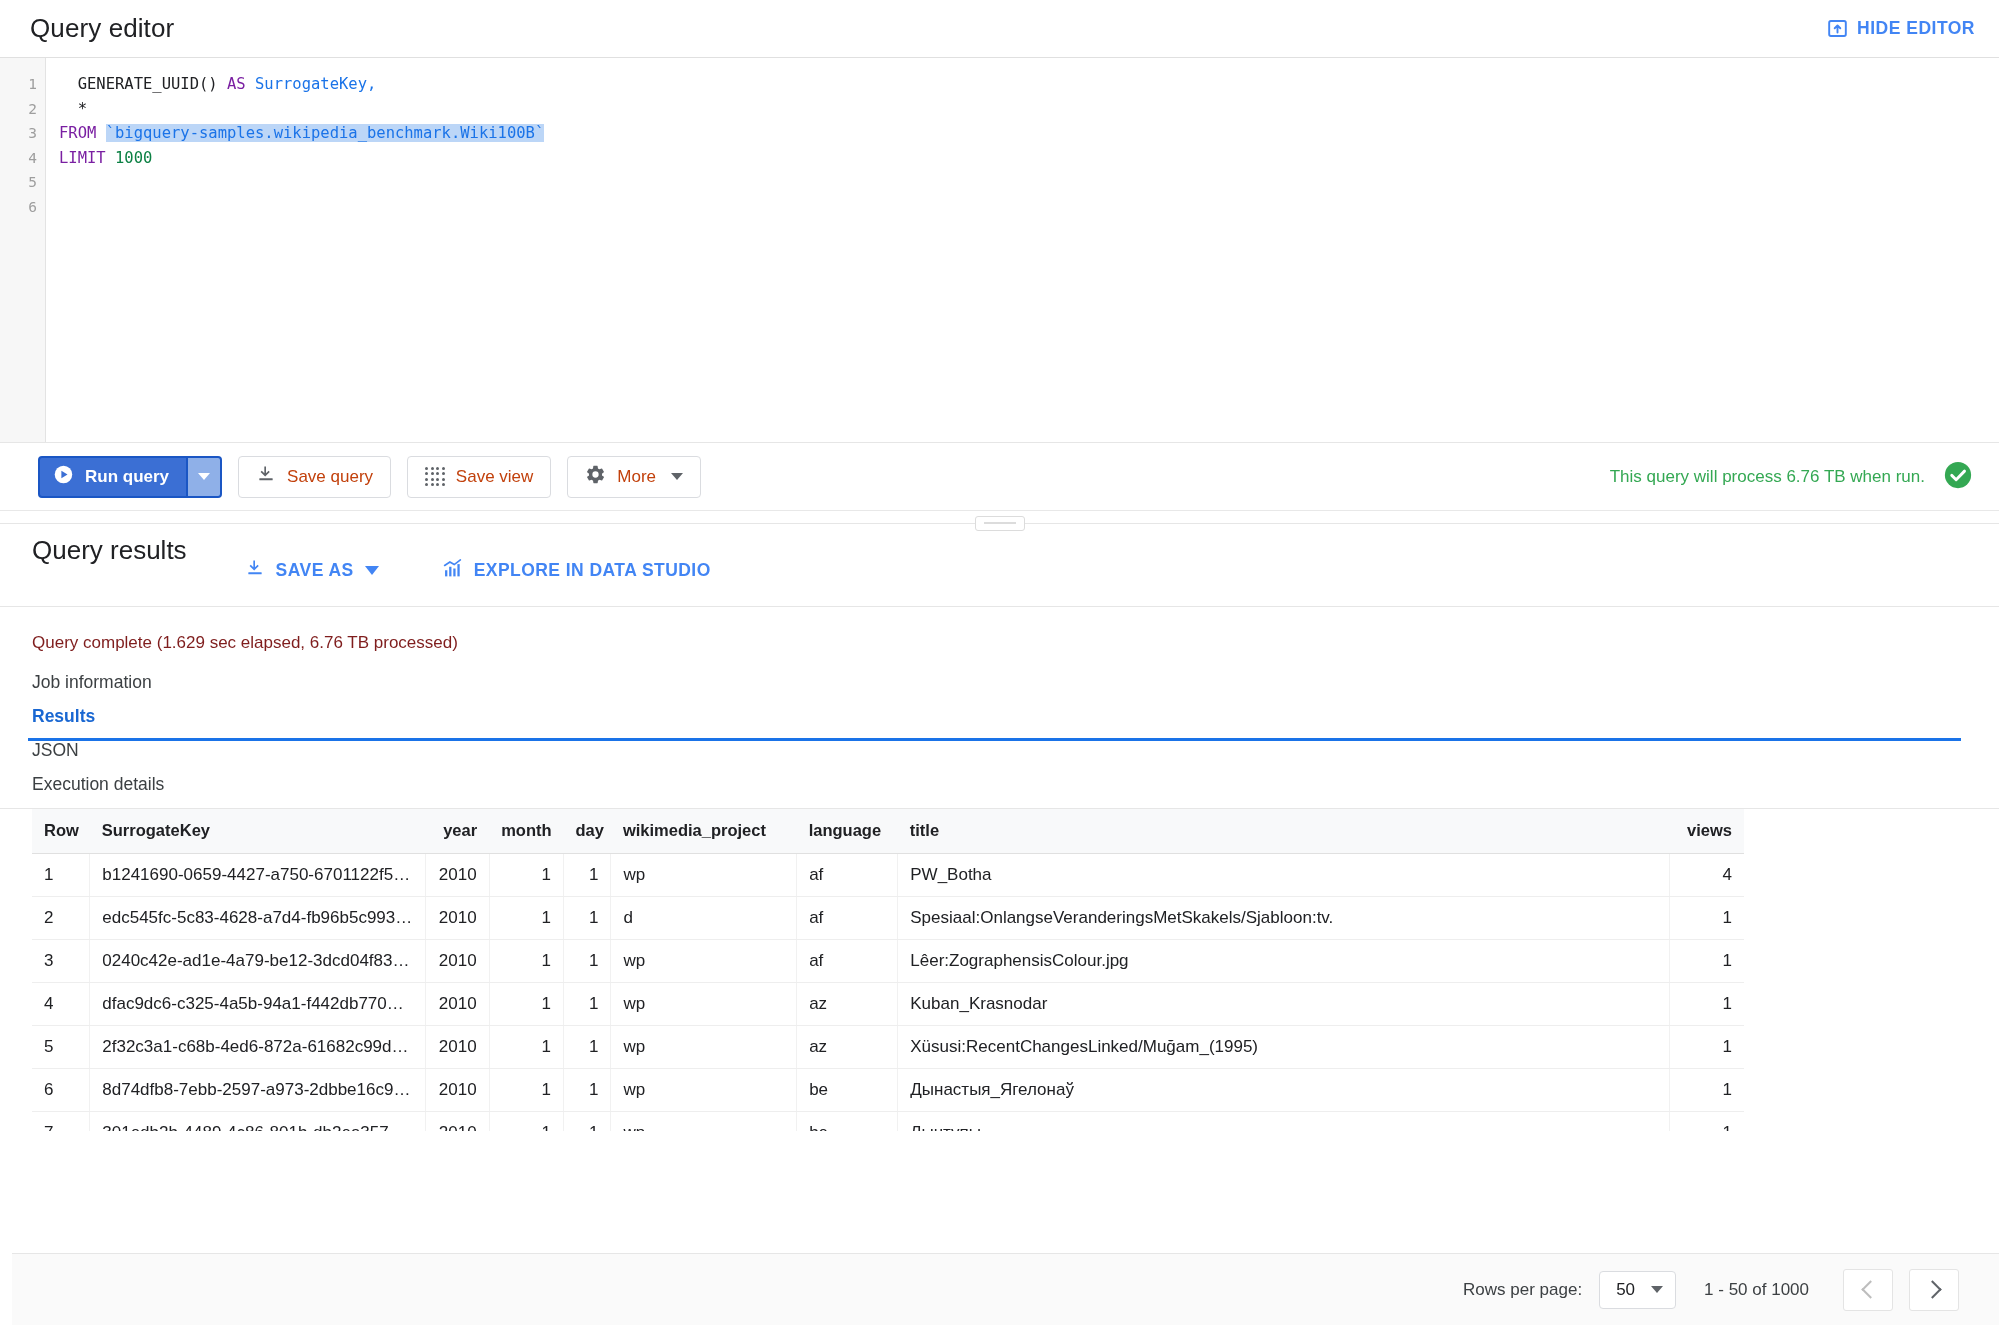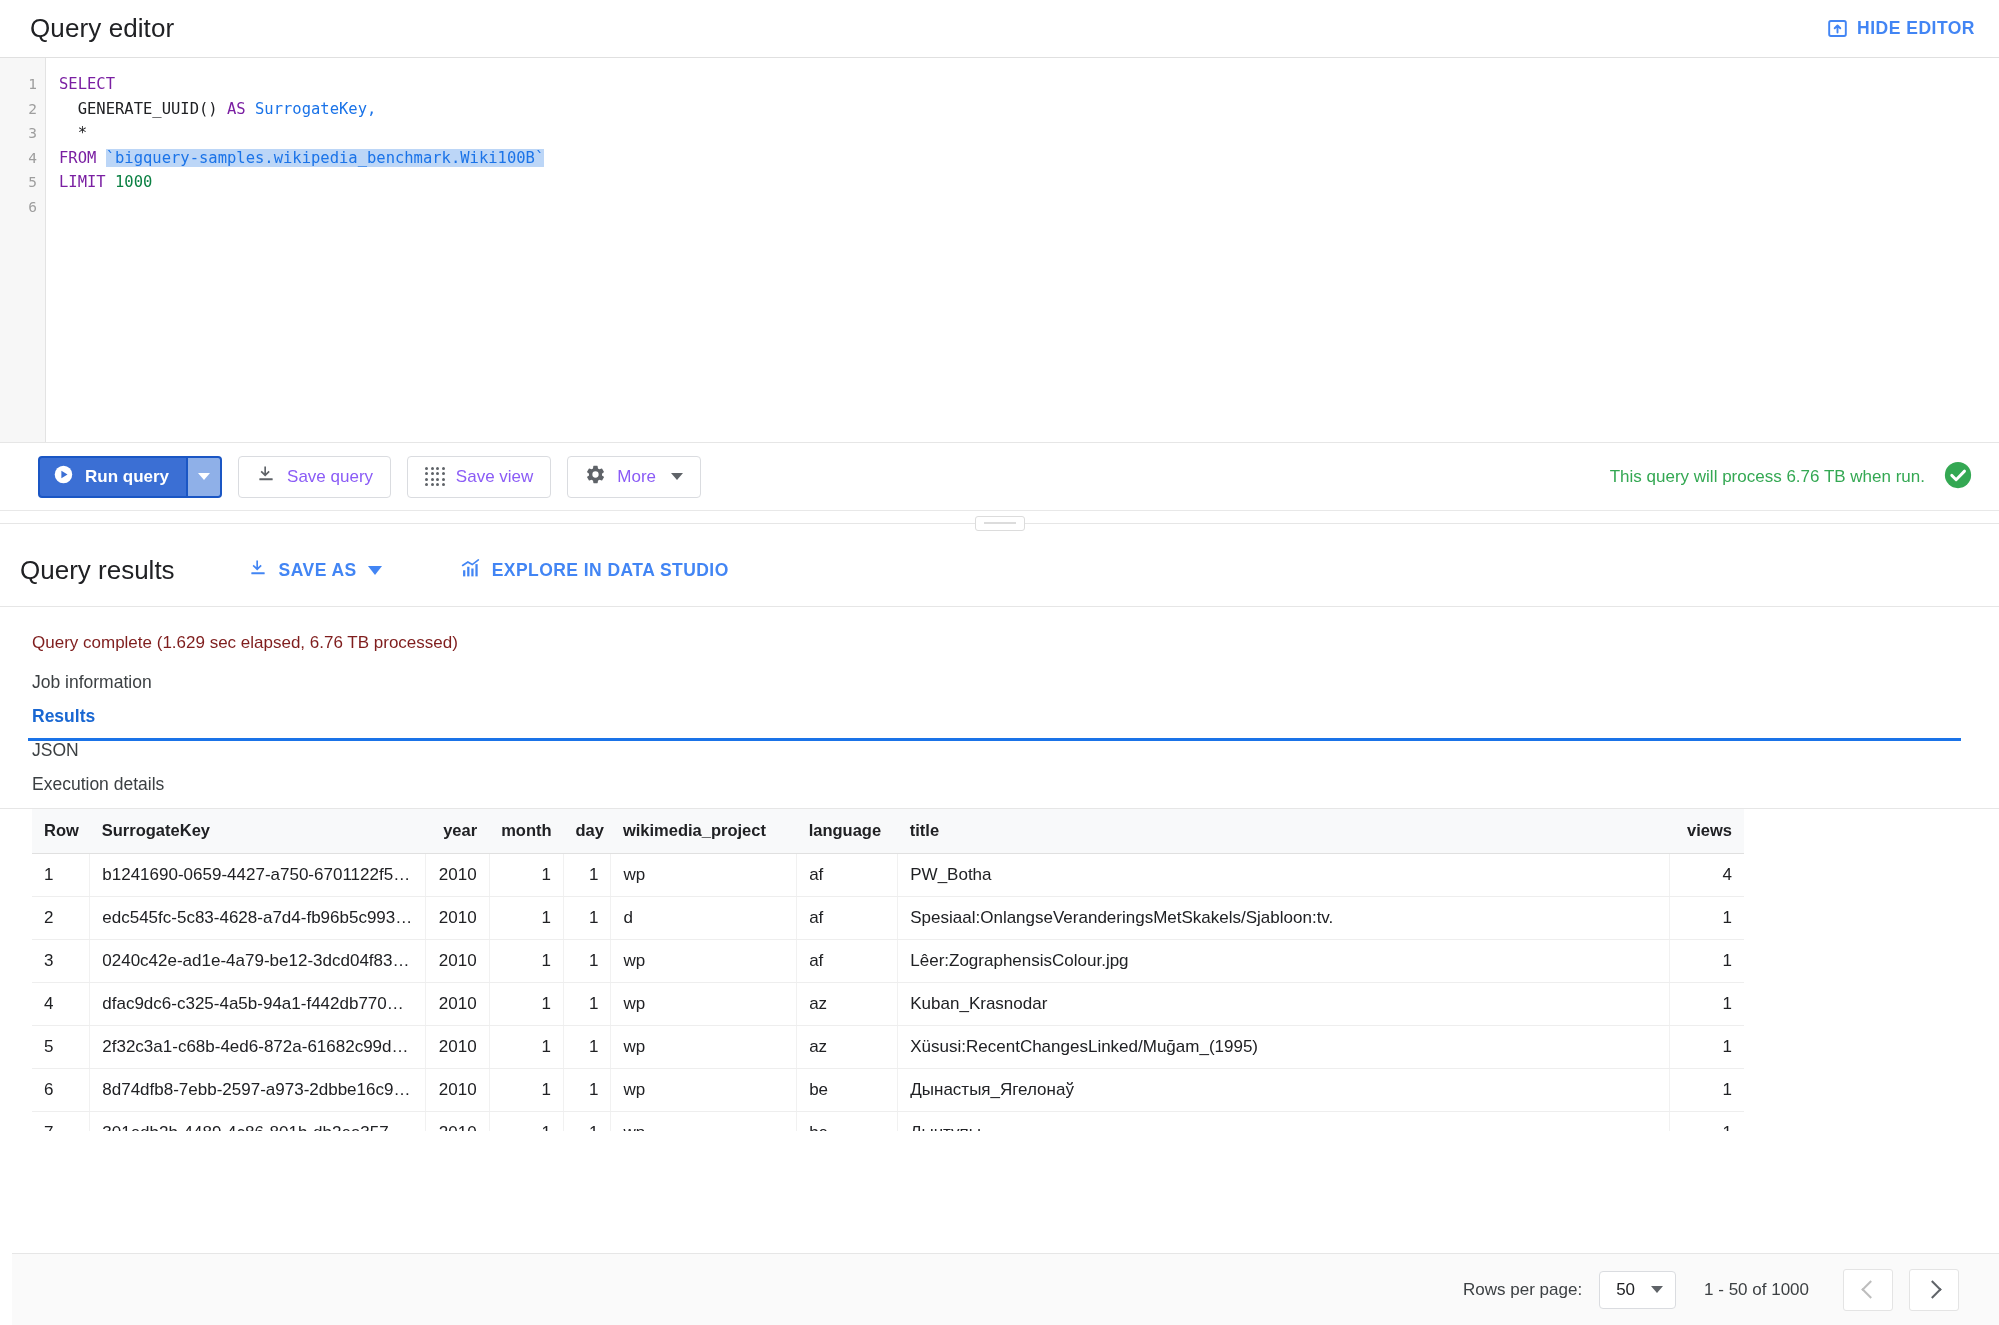--- a/index.html
+++ b/index.html
@@ -93,21 +93,21 @@
     background: #fff;
     border-bottom: 1px solid #e8e8e8;
   }
   .btn {
     display: inline-flex;
     align-items: center;
     height: 42px;
     border: 1px solid #dadce0;
     border-radius: 4px;
     background: #fff;
-    color: #8b5cf6;
+    color: #c2410c;
     font-size: 17px;
     padding: 0 17px;
     gap: 11px;
     cursor: pointer;
     user-select: none;
     white-space: nowrap;
   }
   .btn + .btn { margin-left: 16px; }
   .run-group { display: flex; align-items: stretch; margin-right: 16px; }
   .run-btn {
@@ -184,23 +184,22 @@
     align-items: center;
     justify-content: center;
     cursor: row-resize;
   }
   .grip i { display: block; width: 32px; height: 2px; background: #dcdcdc; }
 
   
   .results-header {
     height: 72px;
     display: flex;
-    align-items: center;
-    padding-left: 20px;
-    gap: 16px;
+    padding-left: 32px;
+    gap: 1px;
     border-bottom: 1px solid #e6e6e6;
     background: #fff;
   }
   .results-title {
     font-size: 26px;
     color: #202124;
     margin-right: 57px;
   }
   .link-action {
     display: inline-flex;
@@ -368,21 +367,20 @@
   <div class="code-area">
     <div class="gutter">
       <div>1</div>
       <div>2</div>
       <div>3</div>
       <div>4</div>
       <div>5</div>
       <div>6</div>
     </div>
     <div class="code-lines">
-      <div class="ln"><span class="kw">SELECT</span></div>
       <div class="ln">  <span class="fn">GENERATE_UUID()</span> <span class="kw">AS</span> <span class="id">SurrogateKey,</span></div>
       <div class="ln">  <span>*</span></div>
       <div class="ln"><span class="kw">FROM</span> <span class="id sel">`bigquery-samples.wikipedia_benchmark.Wiki100B`</span></div>
       <div class="ln"><span class="kw">LIMIT</span> <span class="num">1000</span></div>
       <div class="ln"> </div>
     </div>
   </div>
 
   <div class="toolbar">
     <div class="run-group">

